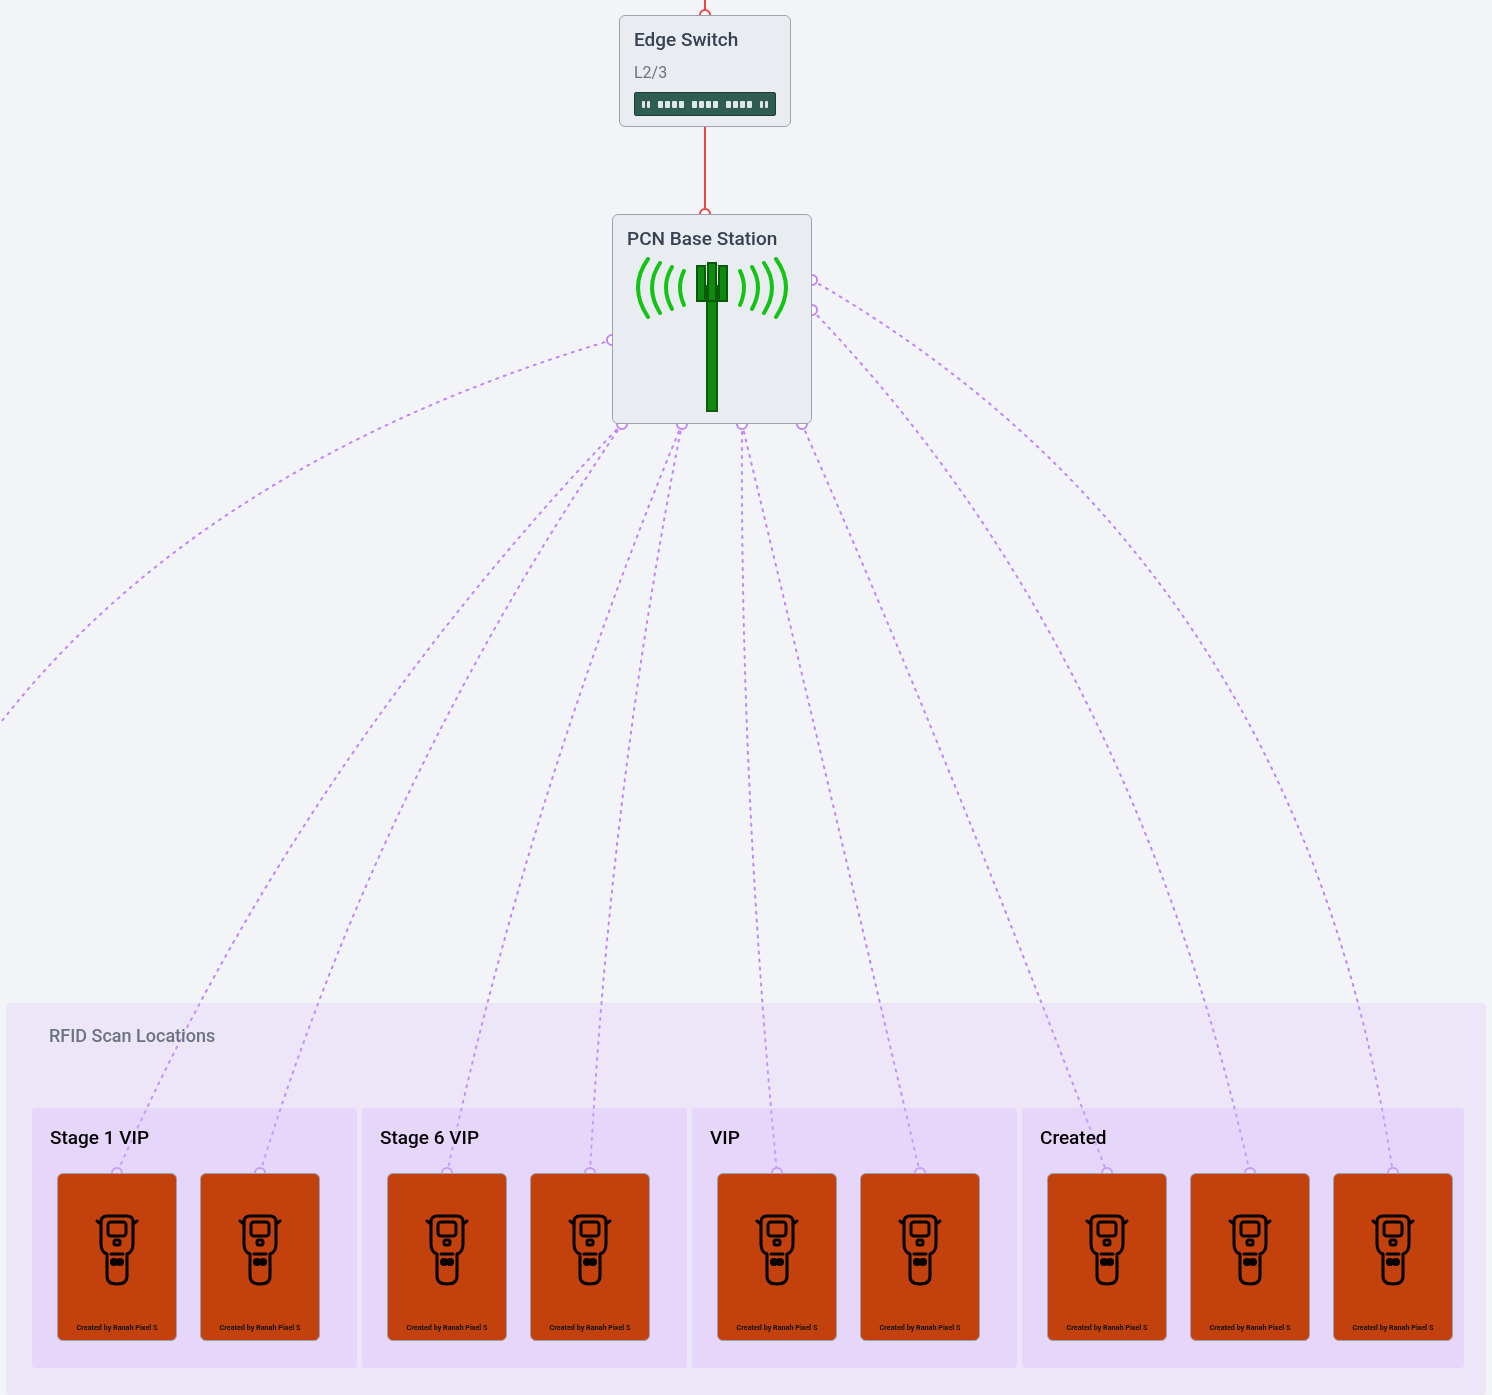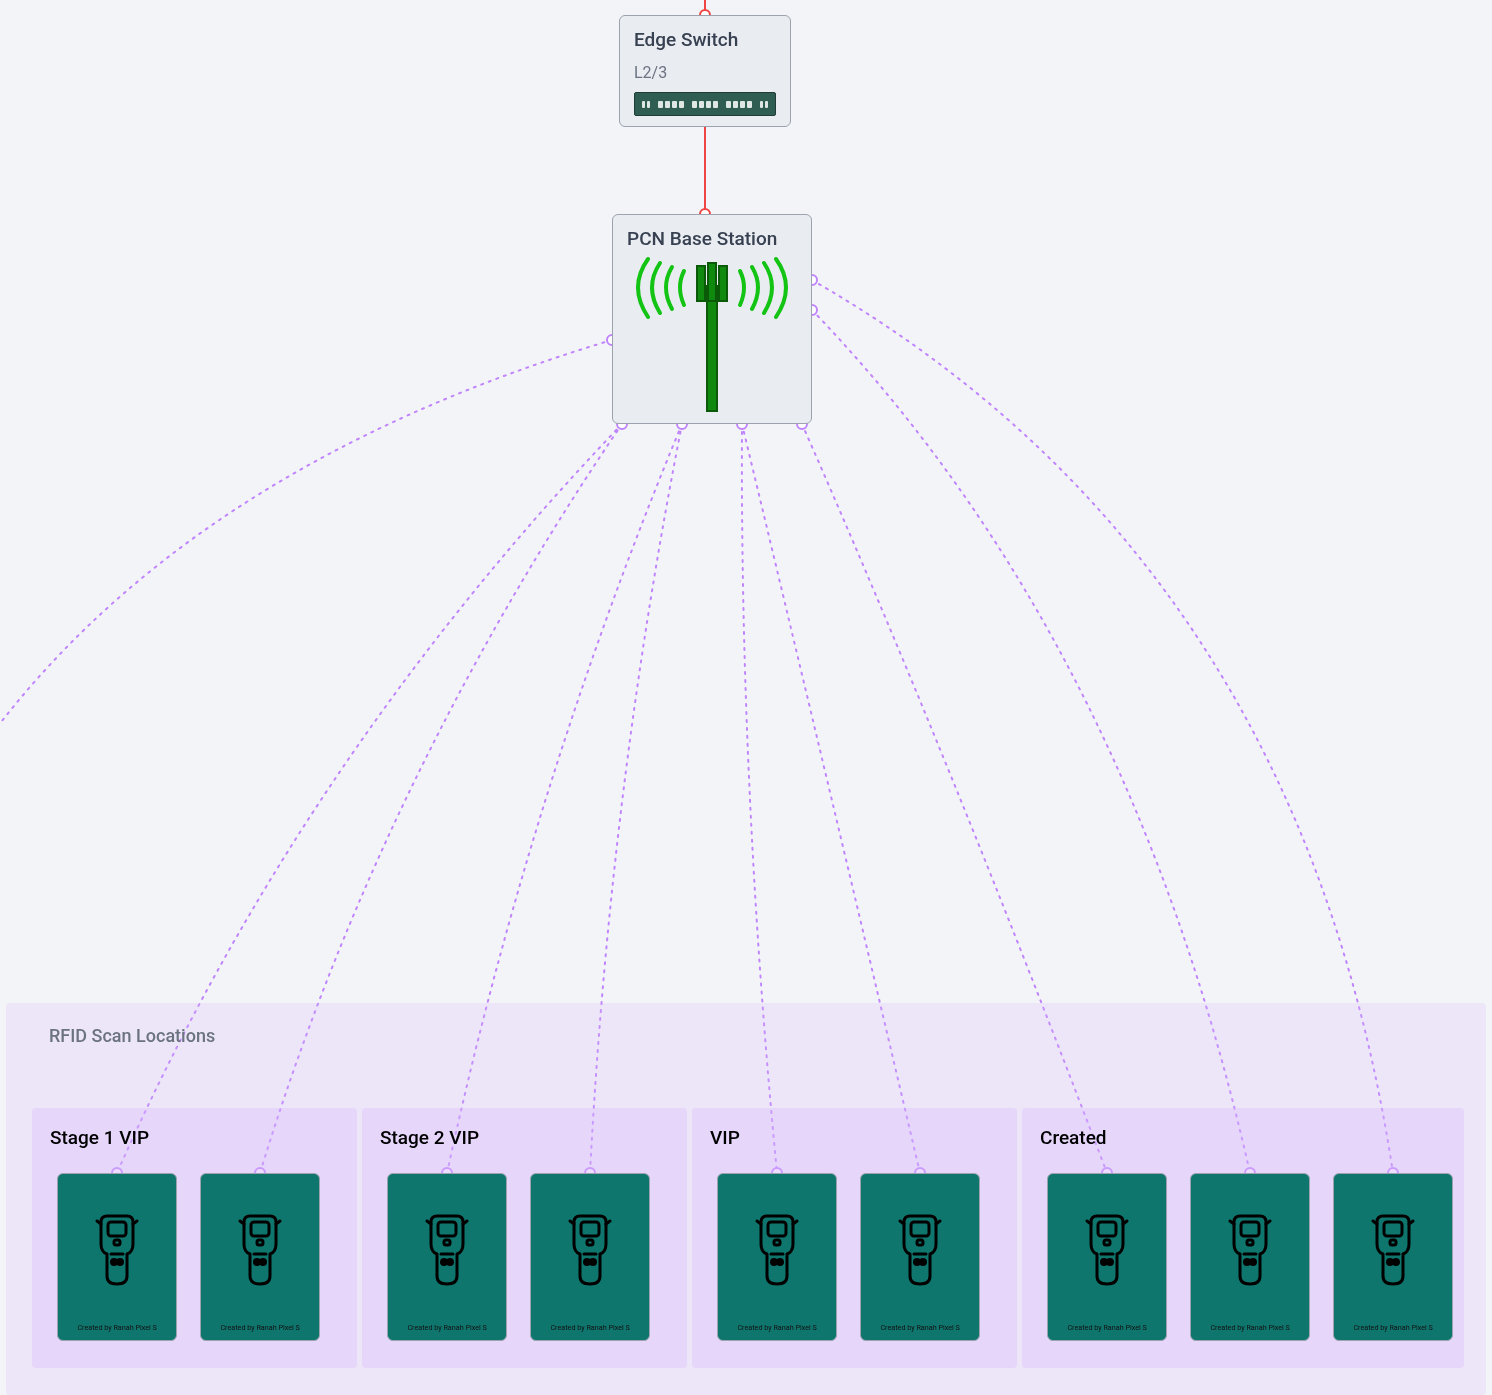--- a/index.html
+++ b/index.html
@@ -9,21 +9,21 @@
   .node-title{font-size:19px;font-weight:500;color:#374151;white-space:nowrap;}
   .node-sub{font-size:16px;color:#6b7280;margin-top:12px;}
   .switch-graphic{margin-top:10px;height:22px;background:#2f5d52;border:1px solid #1f3d36;border-radius:2px;display:flex;align-items:center;justify-content:center;gap:8px;}
   .port-grp{display:flex;gap:2px;}
   .port{width:5px;height:7px;background:#dfe7e4;border-radius:1px;}
   .port.sm{width:3px;}
   .region{position:absolute;background:rgba(216,180,254,0.22);border-radius:4px;box-sizing:border-box;}
   .region-label{position:absolute;left:27px;top:22px;font-size:18px;font-weight:500;color:#6b7280;margin-left:16px;}
   .subregion{position:absolute;background:rgba(216,180,254,0.32);border-radius:4px;box-sizing:border-box;}
   .subregion-label{position:absolute;left:18px;top:18px;font-size:19px;font-weight:500;color:#000000;white-space:nowrap;}
-  .scanner{position:absolute;width:120px;height:168px;background:#0f766e;border:1px solid #9ca3af;border-radius:6px;display:flex;flex-direction:column;align-items:center;justify-content:flex-end;box-sizing:border-box;padding-bottom:8px;}
+  .scanner{position:absolute;width:120px;height:168px;background:#c2410c;border:1px solid #9ca3af;border-radius:6px;display:flex;flex-direction:column;align-items:center;justify-content:flex-end;box-sizing:border-box;padding-bottom:8px;font-weight:bold;}
   .scanner svg{position:absolute;top:40px;}
   .credit{font-size:8px;color:#111;transform:scale(.9);white-space:nowrap;}
   .dot{fill:#fff;stroke-width:2;}
 </style>
 </head>
 <body>
 
 <div class="canvas">
 
   <svg class="wires">
@@ -136,21 +136,21 @@
   </div>
 
   <div class="region" style="left:6px;top:1003px;width:1480px;height:392px;">
     <div class="region-label">RFID Scan Locations</div>
 
     <div class="subregion" style="left:26px;top:105px;width:325px;height:260px;">
       <div class="subregion-label">Stage 1 VIP</div>
     </div>
 
     <div class="subregion" style="left:356px;top:105px;width:325px;height:260px;">
-      <div class="subregion-label">Stage 2 VIP</div>
+      <div class="subregion-label">Stage 6 VIP</div>
     </div>
 
     <div class="subregion" style="left:686px;top:105px;width:325px;height:260px;">
       <div class="subregion-label">VIP</div>
     </div>
 
     <div class="subregion" style="left:1016px;top:105px;width:442px;height:260px;">
       <div class="subregion-label">Created</div>
     </div>
   </div>

